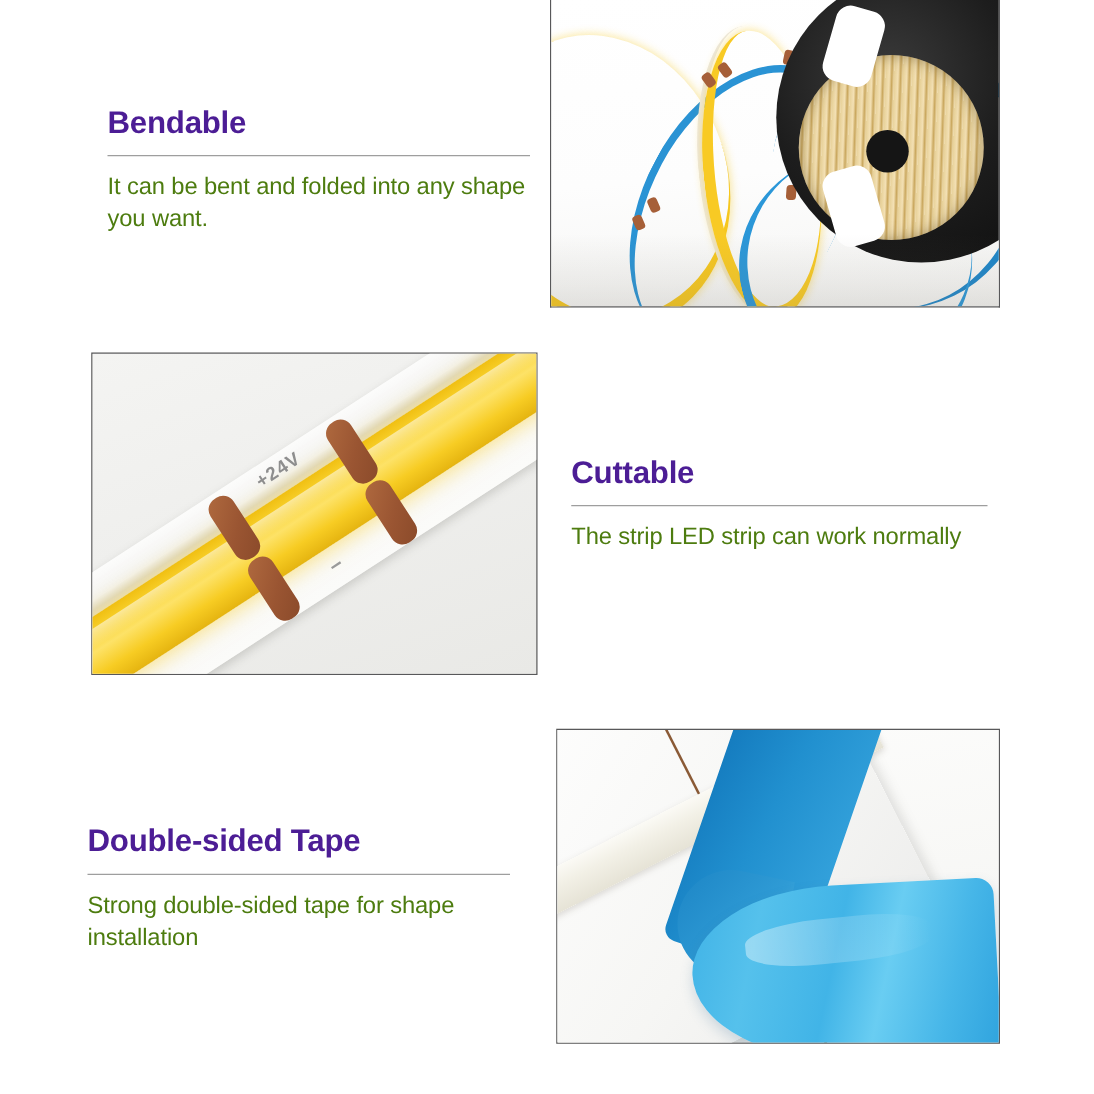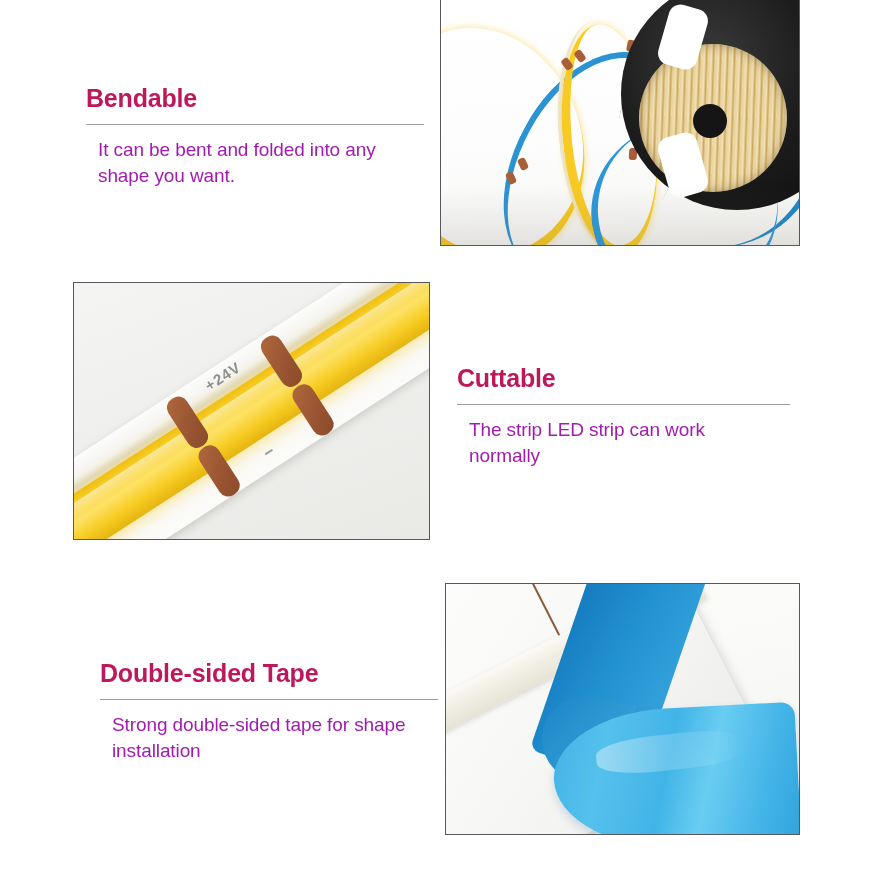--- a/index.html
+++ b/index.html
@@ -12,41 +12,41 @@
     -webkit-font-smoothing:antialiased;
   }
   .page{position:absolute;inset:0;}
 
   
   .txt{position:absolute;}
   .txt h2{
     margin:0;
     font-size:25px;
     font-weight:bold;
-    color:#be185d;
+    color:#4c1d95;
     letter-spacing:-0.2px;
     line-height:1.1;
   }
   .rule{
     height:1px;
     background:#9e9e9e;
     margin-top:11px;
     margin-bottom:12px;
   }
   .txt p{
-    margin:12px;
+    margin:0;
     font-size:19px;
-    color:#a21caf;
+    color:#4d7c0f;
     line-height:1.42;
     letter-spacing:-0.1px;
   }
 
   #block-bendable{left:86px;top:85px;width:338px;}
   #block-cuttable{left:457px;top:365px;width:333px;}
-  #block-tape{left:100px;top:660px;width:338px;}
+  #block-tape{left:70px;top:660px;width:338px;}
 
   
   .photo{
     position:absolute;
     border:1.5px solid #58585a;
     background:#f2f2f0;
     overflow:hidden;
     box-sizing:border-box;
   }
   #photo-bendable{left:440px;top:0px;width:360px;height:246px;border-top:none;}

